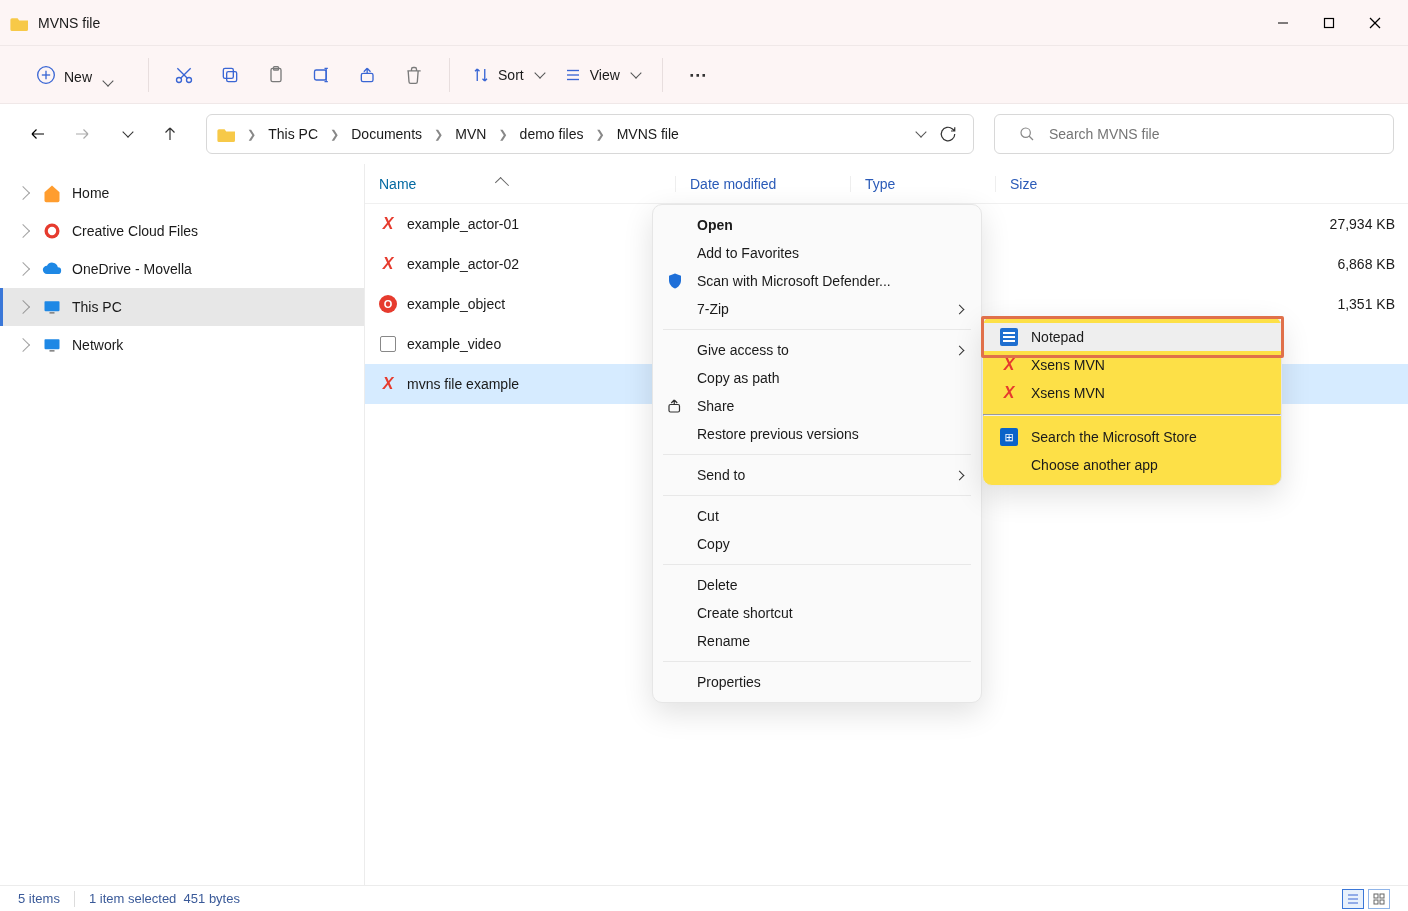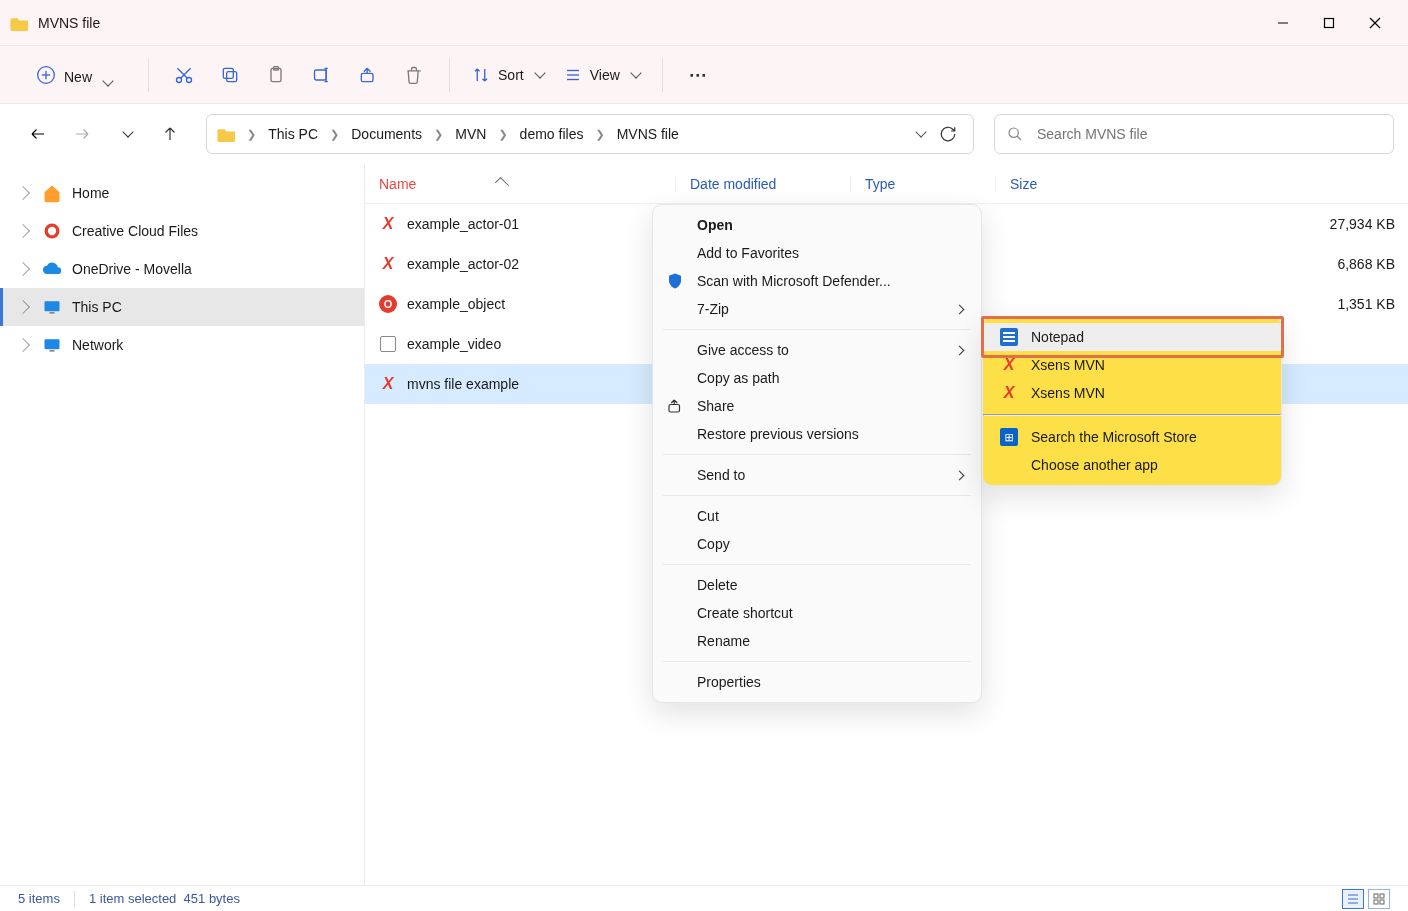--- a/index.html
+++ b/index.html
@@ -23,35 +23,35 @@
   .chev { display:inline-block; width:8px; height:8px; border-right:1.5px solid #555; border-bottom:1.5px solid #555; transform:rotate(45deg); margin-top:-4px; margin-left:4px;}
 
   
   .navrow { display:flex; align-items:center; height:60px; padding:0 14px 0 20px; gap:8px;}
   .nav-ico { width:36px; height:36px; display:flex; align-items:center; justify-content:center; color:#555;}
   .nav-ico.back svg { color:#000;}
   .addrbar { flex:1; height:40px; border:1px solid #d8d8d8; border-radius:6px; display:flex; align-items:center; padding:0 10px; gap:6px; margin-left:10px;}
   .crumb { padding:2px 2px; }
   .crumb-sep { color:#888; font-size:11px; padding:0 4px;}
   .addr-right { margin-left:auto; display:flex; align-items:center; gap:14px; padding-right:6px;}
-  .searchbox { width:400px; height:40px; border:1px solid #d8d8d8; border-radius:6px; display:flex; align-items:center; padding:0 12px; color:#888; gap:12px; margin-left:12px;}
+  .searchbox { width:400px; height:40px; border:1px solid #d8d8d8; border-radius:6px; display:flex; align-items:center; padding:0 24px; color:#888; gap:12px; margin-left:12px;}
   .searchbox input { border:none; outline:none; flex:1; font-size:14px; color:#333; background:transparent;}
 
   
   .body { display:flex; height:calc(911px - 46px - 58px - 60px - 26px); }
   .tree { width:365px; border-right:1px solid #ececec; padding-top:10px;}
   .tree-item { display:flex; align-items:center; height:38px; padding-left:18px; gap:10px;}
   .tree-item .tw { width:10px; height:10px; border-right:1.5px solid #666; border-bottom:1.5px solid #666; transform:rotate(-45deg); margin-right:4px; opacity:.6;}
   .tree-item.selected { background:#e7e7e7; border-left:3px solid #3a77d8; padding-left:15px;}
   .tree-item .lbl { font-size:14px;}
 
   .files { flex:1; position:relative; }
   .cols { display:flex; align-items:center; height:40px; border-bottom:1px solid #f0f0f0; color:#2b5bb8; font-size:14px;}
   .col { padding:0 14px; }
-  .col.name { width:310px; color:#ef4444; display:flex; align-items:center; gap:80px;}
+  .col.name { width:310px; color:#0369a1; display:flex; align-items:center; gap:80px;}
   .col.name .sort-up { width:12px; height:8px; border-left:1.5px solid #666; border-top:1.5px solid #666; transform:rotate(45deg);}
   .col.date { width:175px; border-left:1px solid #eee;}
   .col.type { width:145px; border-left:1px solid #eee;}
   .col.size { width:110px; border-left:1px solid #eee;}
   .row { display:flex; align-items:center; height:40px; padding-left:12px;}
   .row.selected { background:#d6ebff;}
   .row .ico { width:22px; height:22px; margin-right:8px; display:flex; align-items:center; justify-content:center;}
   .row .nm { width:268px; }
   .row .sz { text-align:right; width:720px; }
   .xico { font-weight:800; color:#e63b2e; font-style:italic; font-size:16px;}

